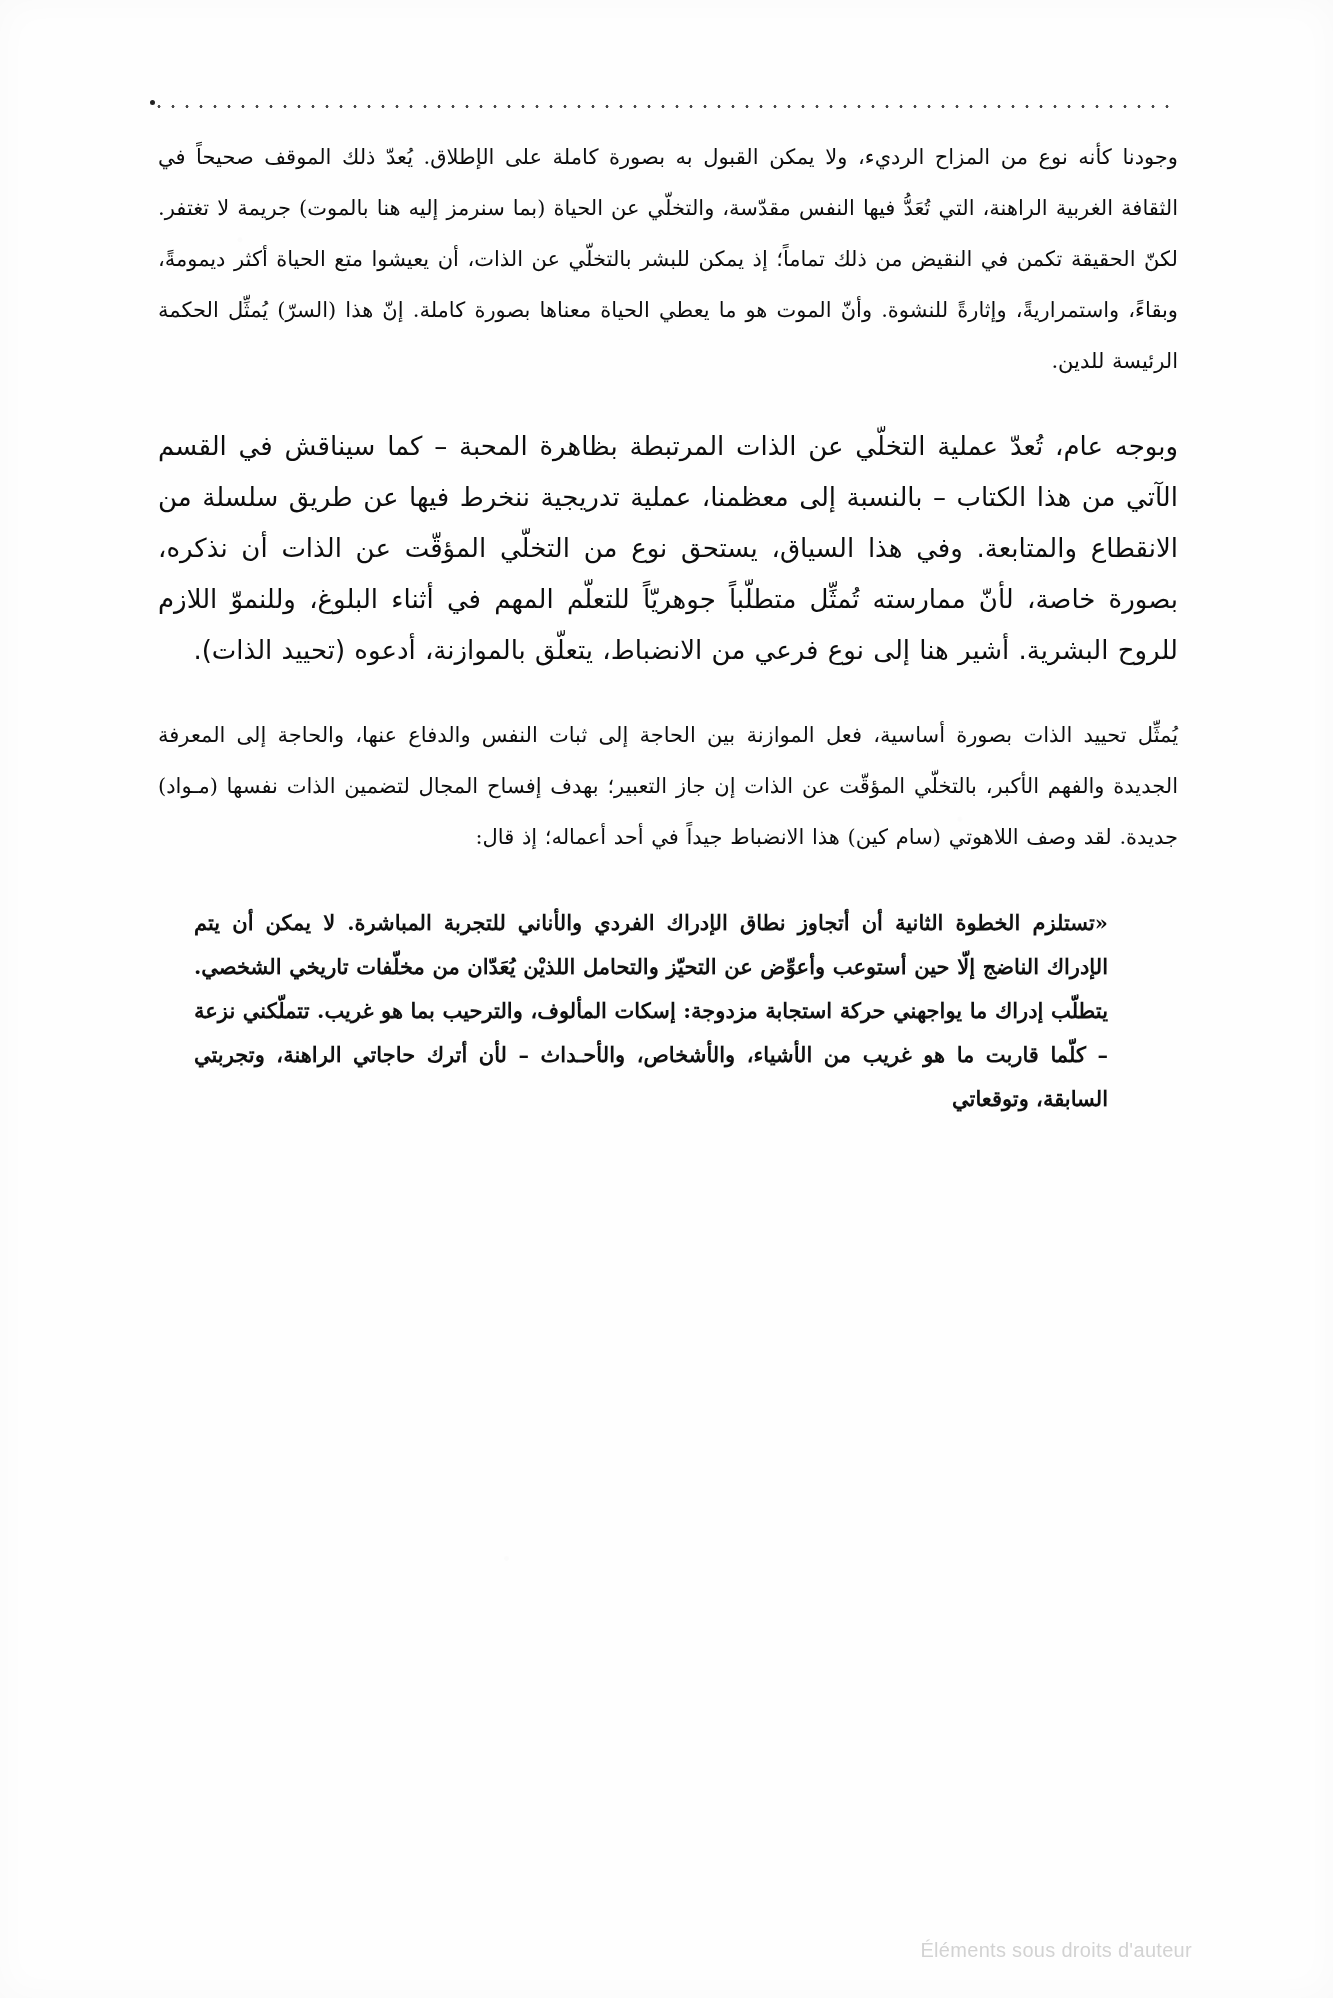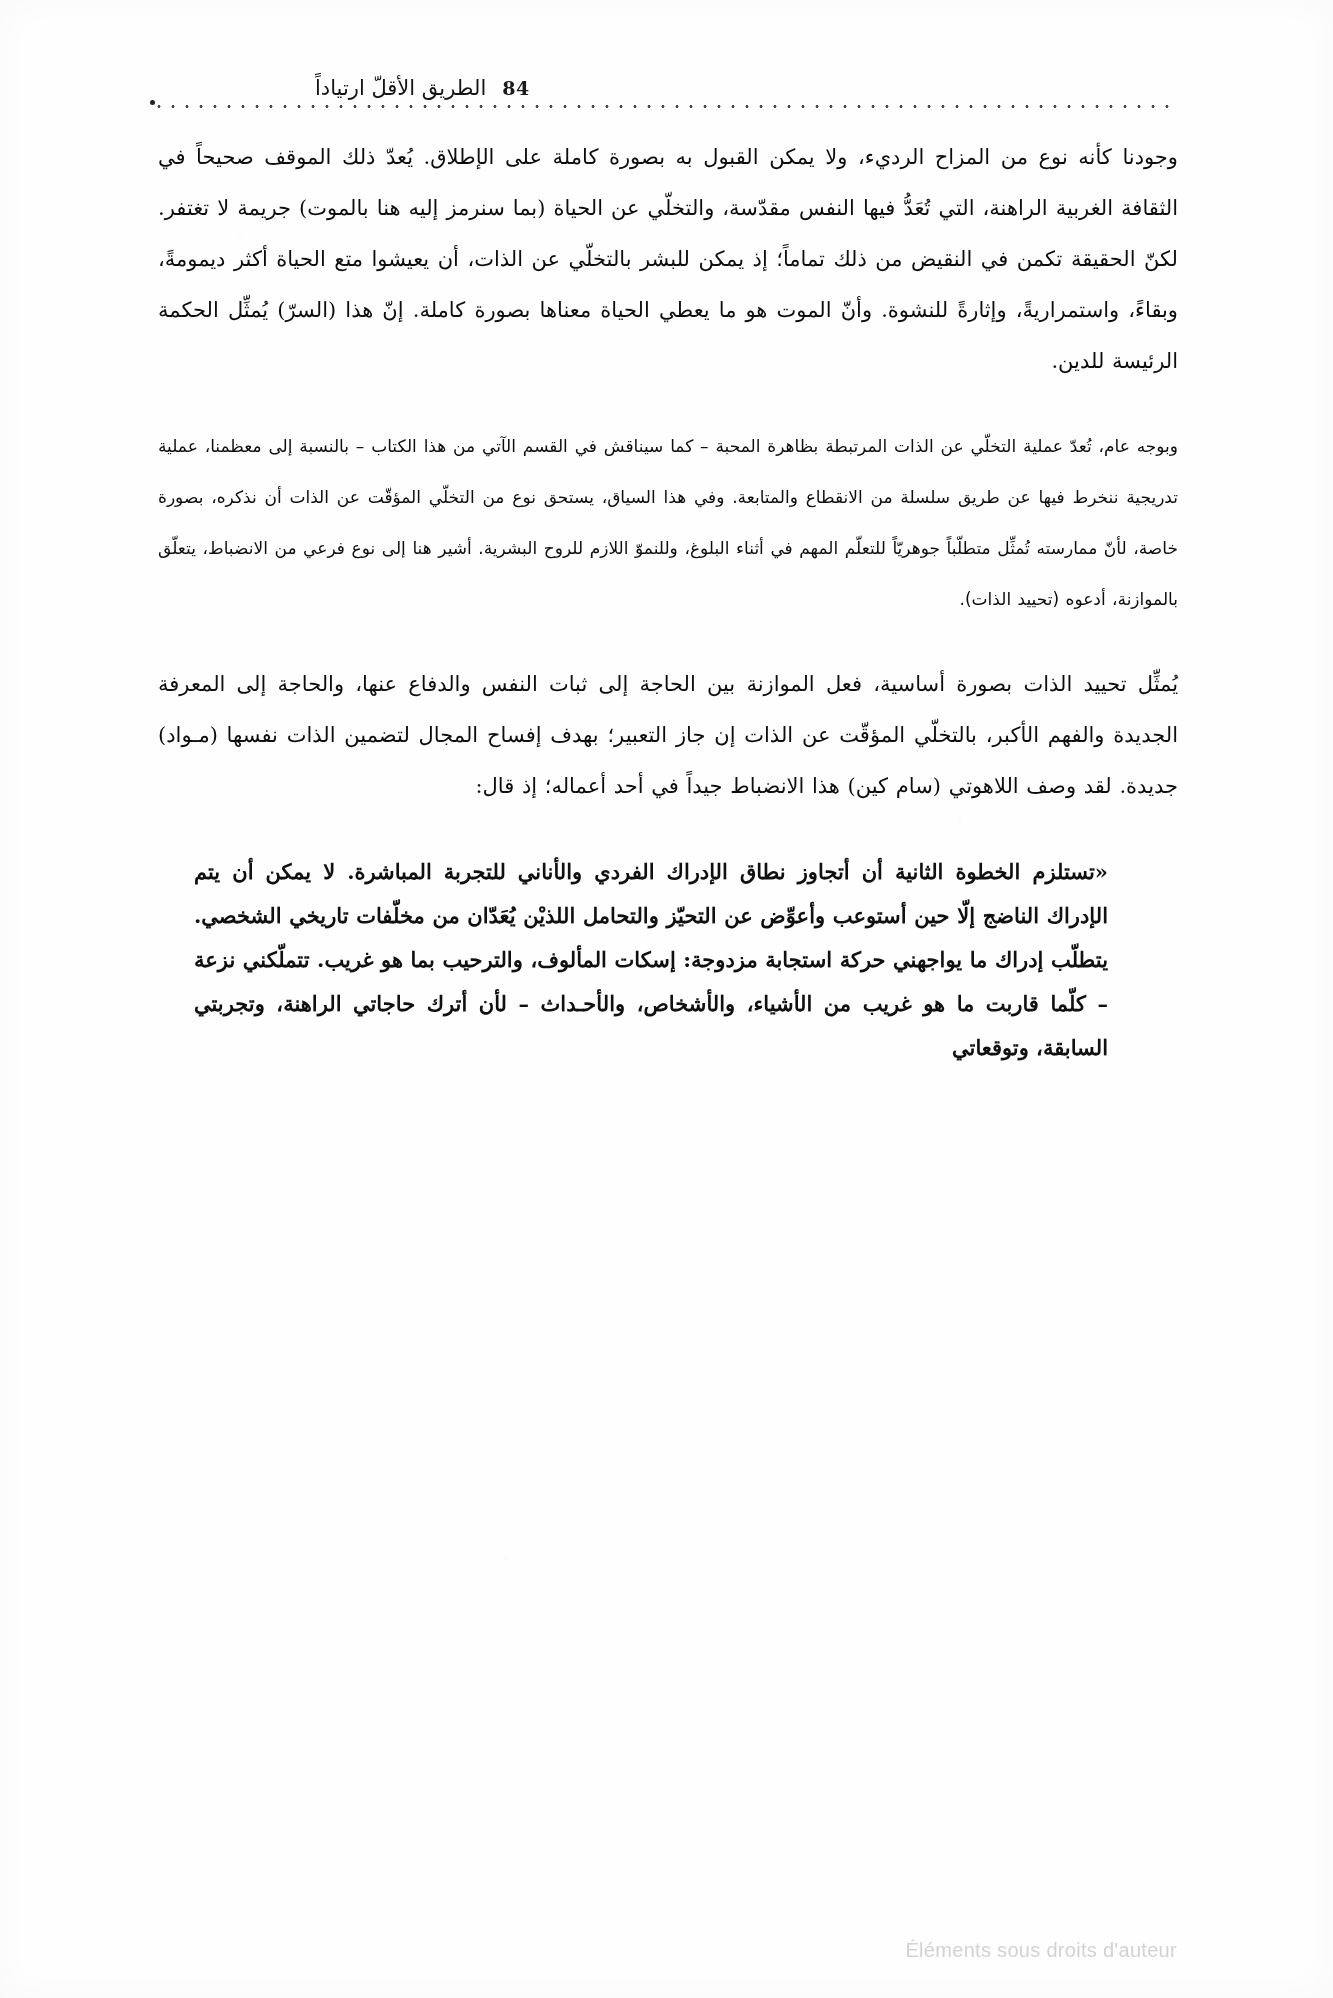--- a/index.html
+++ b/index.html
@@ -107,21 +107,21 @@
     text-justify: inter-word;
     word-spacing: 1px;
   }
   .para.serif-style {
     font-family: "DejaVu Serif", "Liberation Serif", serif;
     font-size: 21px;
     letter-spacing: -0.2px;
   }
   .para.sans-style {
     font-family: "DejaVu Sans", "Liberation Sans", sans-serif;
-    font-size: 17px;
+    font-size: 26px;
     letter-spacing: -0.3px;
   }
   .para.p1 { margin-bottom: 34px; }
   .para.p2 { margin-bottom: 34px; }
   .para.p3 { margin-bottom: 38px; }
 
   
   .quote-block {
     margin: 0;
     padding: 0 62px 0 28px;
@@ -133,21 +133,21 @@
     direction: rtl;
     letter-spacing: -0.2px;
   }
   .quote-block p { margin: 8px; font-weight: bold; }
 
   
   .footer-watermark {
     position: absolute;
     bottom: 36px;
     left: 0;
-    right: 156px;
+    right: 141px;
     text-align: left;
     direction: ltr;
     padding-left: 0;
   }
   .footer-watermark .wm-text {
     font-family: "Liberation Sans", "DejaVu Sans", sans-serif;
     font-size: 20px;
     color: #d2d2d2;
     letter-spacing: 0.3px;
     display: inline-block;
@@ -166,26 +166,20 @@
     inset: 0;
     pointer-events: none;
     box-shadow: inset 0 0 38px rgba(0,0,0,0.025);
   }
 </style>
 </head>
 <body>
 
 <div class="page">
 
-  <div class="running-head">
-    <div class="head-wrap">
-      <span class="head-title">الطريق الأقلّ ارتياداً</span>
-      <span class="page-number">84</span>
-    </div>
-  </div>
 
   <div class="rule-dot-lead"></div>
   <div class="dotted-rule"></div>
 
   <div class="content">
 
     <p class="para serif-style p1">وجودنا كأنه نوع من المزاح الرديء، ولا يمكن القبول به بصورة كاملة على الإطلاق. يُعدّ ذلك الموقف صحيحاً في الثقافة الغربية الراهنة، التي تُعَدُّ فيها النفس مقدّسة، والتخلّي عن الحياة (بما سنرمز إليه هنا بالموت) جريمة لا تغتفر. لكنّ الحقيقة تكمن في النقيض من ذلك تماماً؛ إذ يمكن للبشر بالتخلّي عن الذات، أن يعيشوا متع الحياة أكثر ديمومةً، وبقاءً، واستمراريةً، وإثارةً للنشوة. وأنّ الموت هو ما يعطي الحياة معناها بصورة كاملة. إنّ هذا (السرّ) يُمثِّل الحكمة الرئيسة للدين.</p>
 
     <p class="para sans-style p2">وبوجه عام، تُعدّ عملية التخلّي عن الذات المرتبطة بظاهرة المحبة – كما سيناقش في القسم الآتي من هذا الكتاب – بالنسبة إلى معظمنا، عملية تدريجية ننخرط فيها عن طريق سلسلة من الانقطاع والمتابعة. وفي هذا السياق، يستحق نوع من التخلّي المؤقّت عن الذات أن نذكره، بصورة خاصة، لأنّ ممارسته تُمثِّل متطلّباً جوهريّاً للتعلّم المهم في أثناء البلوغ، وللنموّ اللازم للروح البشرية. أشير هنا إلى نوع فرعي من الانضباط، يتعلّق بالموازنة، أدعوه (تحييد الذات).</p>
 

